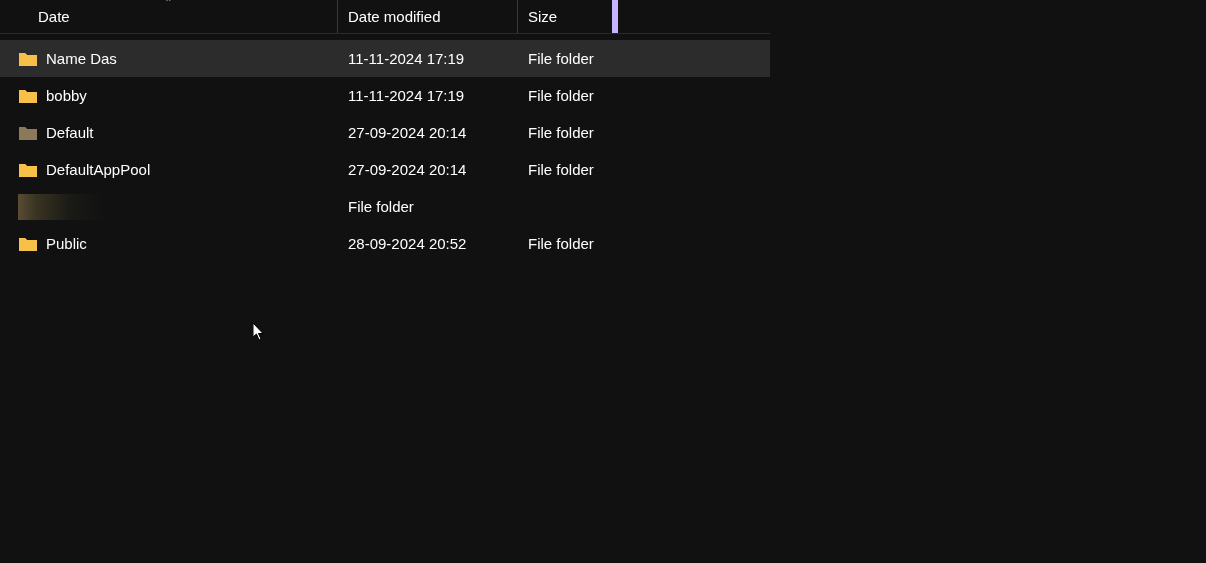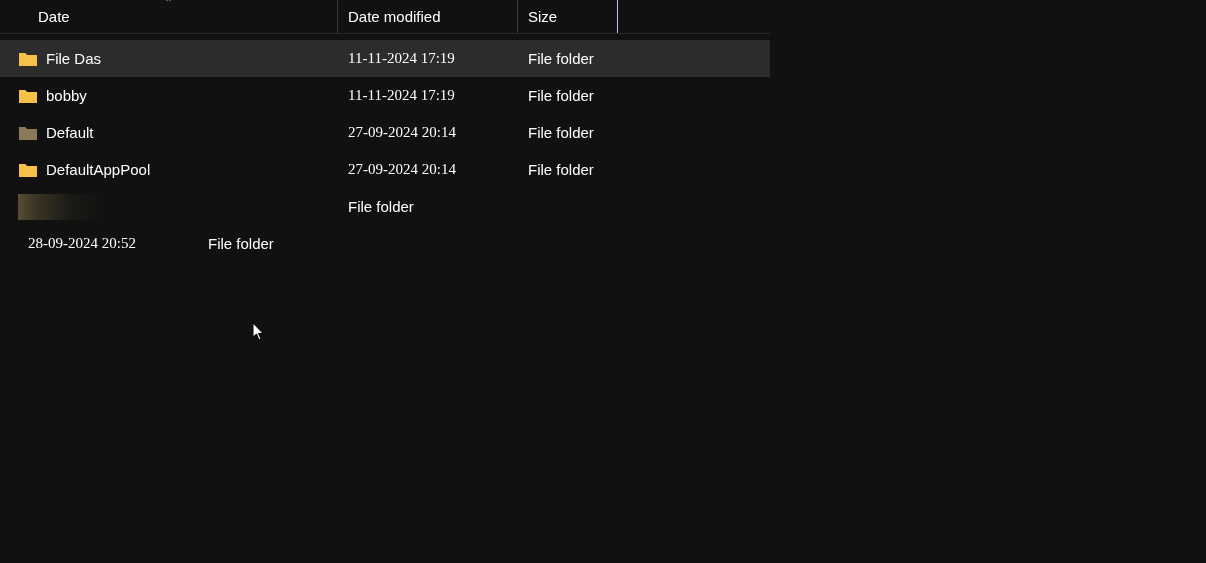--- a/index.html
+++ b/index.html
@@ -33,21 +33,21 @@
       display: flex;
       align-items: center;
       border-right: 1px solid #3a3a3a;
       height: 100%;
       position: relative;
       user-select: none;
     }
     .col-name { width: 338px; padding-left: 38px; }
     .col-date { width: 180px; }
     .col-type { width: 152px; }
-    .col-size { width: 100px; border-right: 1px solid #c4b5fd; }
+    .col-size { width: 100px; border-right: 6px solid #c4b5fd; }
     .sort-arrow {
       position: absolute;
       top: -3px;
       left: 50%;
       transform: translateX(-50%);
       color: #9a9a9a;
       font-size: 10px;
     }
     .items {
       padding-top: 6px;
@@ -67,21 +67,21 @@
       overflow: hidden;
       text-overflow: ellipsis;
     }
     .cell-name {
       width: 320px;
       display: flex;
       align-items: center;
       gap: 8px;
       padding-left: 0;
     }
-    .cell-date { width: 180px; font-family: Liberation Serif, serif; }
+    .cell-date { width: 180px; }
     .cell-type { width: 152px; }
     .cell-size { width: 100px; text-align: right; padding-right: 18px; }
     .folder-icon {
       width: 20px;
       height: 16px;
       display: inline-block;
       flex-shrink: 0;
     }
     .folder-icon svg {
       display: block;
@@ -118,21 +118,21 @@
   </div>
   <div class="items" id="items">
       <div class="row highlight">
         <div class="cell cell-name">
           <span class="folder-icon">
             <svg width="20" height="16" viewBox="0 0 20 16">
               <path d="M1 2 L7 2 L9 4 L19 4 L19 15 L1 15 Z" fill="#f7c049"></path>
               <path d="M1 2 L7 2 L9 4 L1 4 Z" fill="#f7c049" opacity="0.85"></path>
             </svg>
           </span>
-          <span>File Das</span>
+          <span>Name Das</span>
         </div>
         <div class="cell cell-date">11-11-2024 17:19</div>
         <div class="cell cell-type">File folder</div>
         <div class="cell cell-size"></div>
       </div>
       <div class="row">
         <div class="cell cell-name">
           <span class="folder-icon">
             <svg width="20" height="16" viewBox="0 0 20 16">
               <path d="M1 2 L7 2 L9 4 L19 4 L19 15 L1 15 Z" fill="#f7c049"></path>
@@ -174,20 +174,29 @@
         <div class="cell cell-size"></div>
       </div>
       <div class="row">
         <div class="cell cell-name">
           <div class="redacted"></div>
         </div>
         <div class="cell cell-type">File folder</div>
         <div class="cell cell-size"></div>
       </div>
       <div class="row">
+        <div class="cell cell-name">
+          <span class="folder-icon">
+            <svg width="20" height="16" viewBox="0 0 20 16">
+              <path d="M1 2 L7 2 L9 4 L19 4 L19 15 L1 15 Z" fill="#f7c049"></path>
+              <path d="M1 2 L7 2 L9 4 L1 4 Z" fill="#f7c049" opacity="0.85"></path>
+            </svg>
+          </span>
+          <span>Public</span>
+        </div>
         <div class="cell cell-date">28-09-2024 20:52</div>
         <div class="cell cell-type">File folder</div>
         <div class="cell cell-size"></div>
       </div>
     </div>
 </div>
 
 <div class="cursor">
   <svg width="12" height="18" viewBox="0 0 12 18">
     <path d="M0 0 L0 14 L3.5 11 L6 17 L8 16 L5.5 10.5 L10 10.5 Z" fill="#ffffff" stroke="#000000" stroke-width="1"></path>

